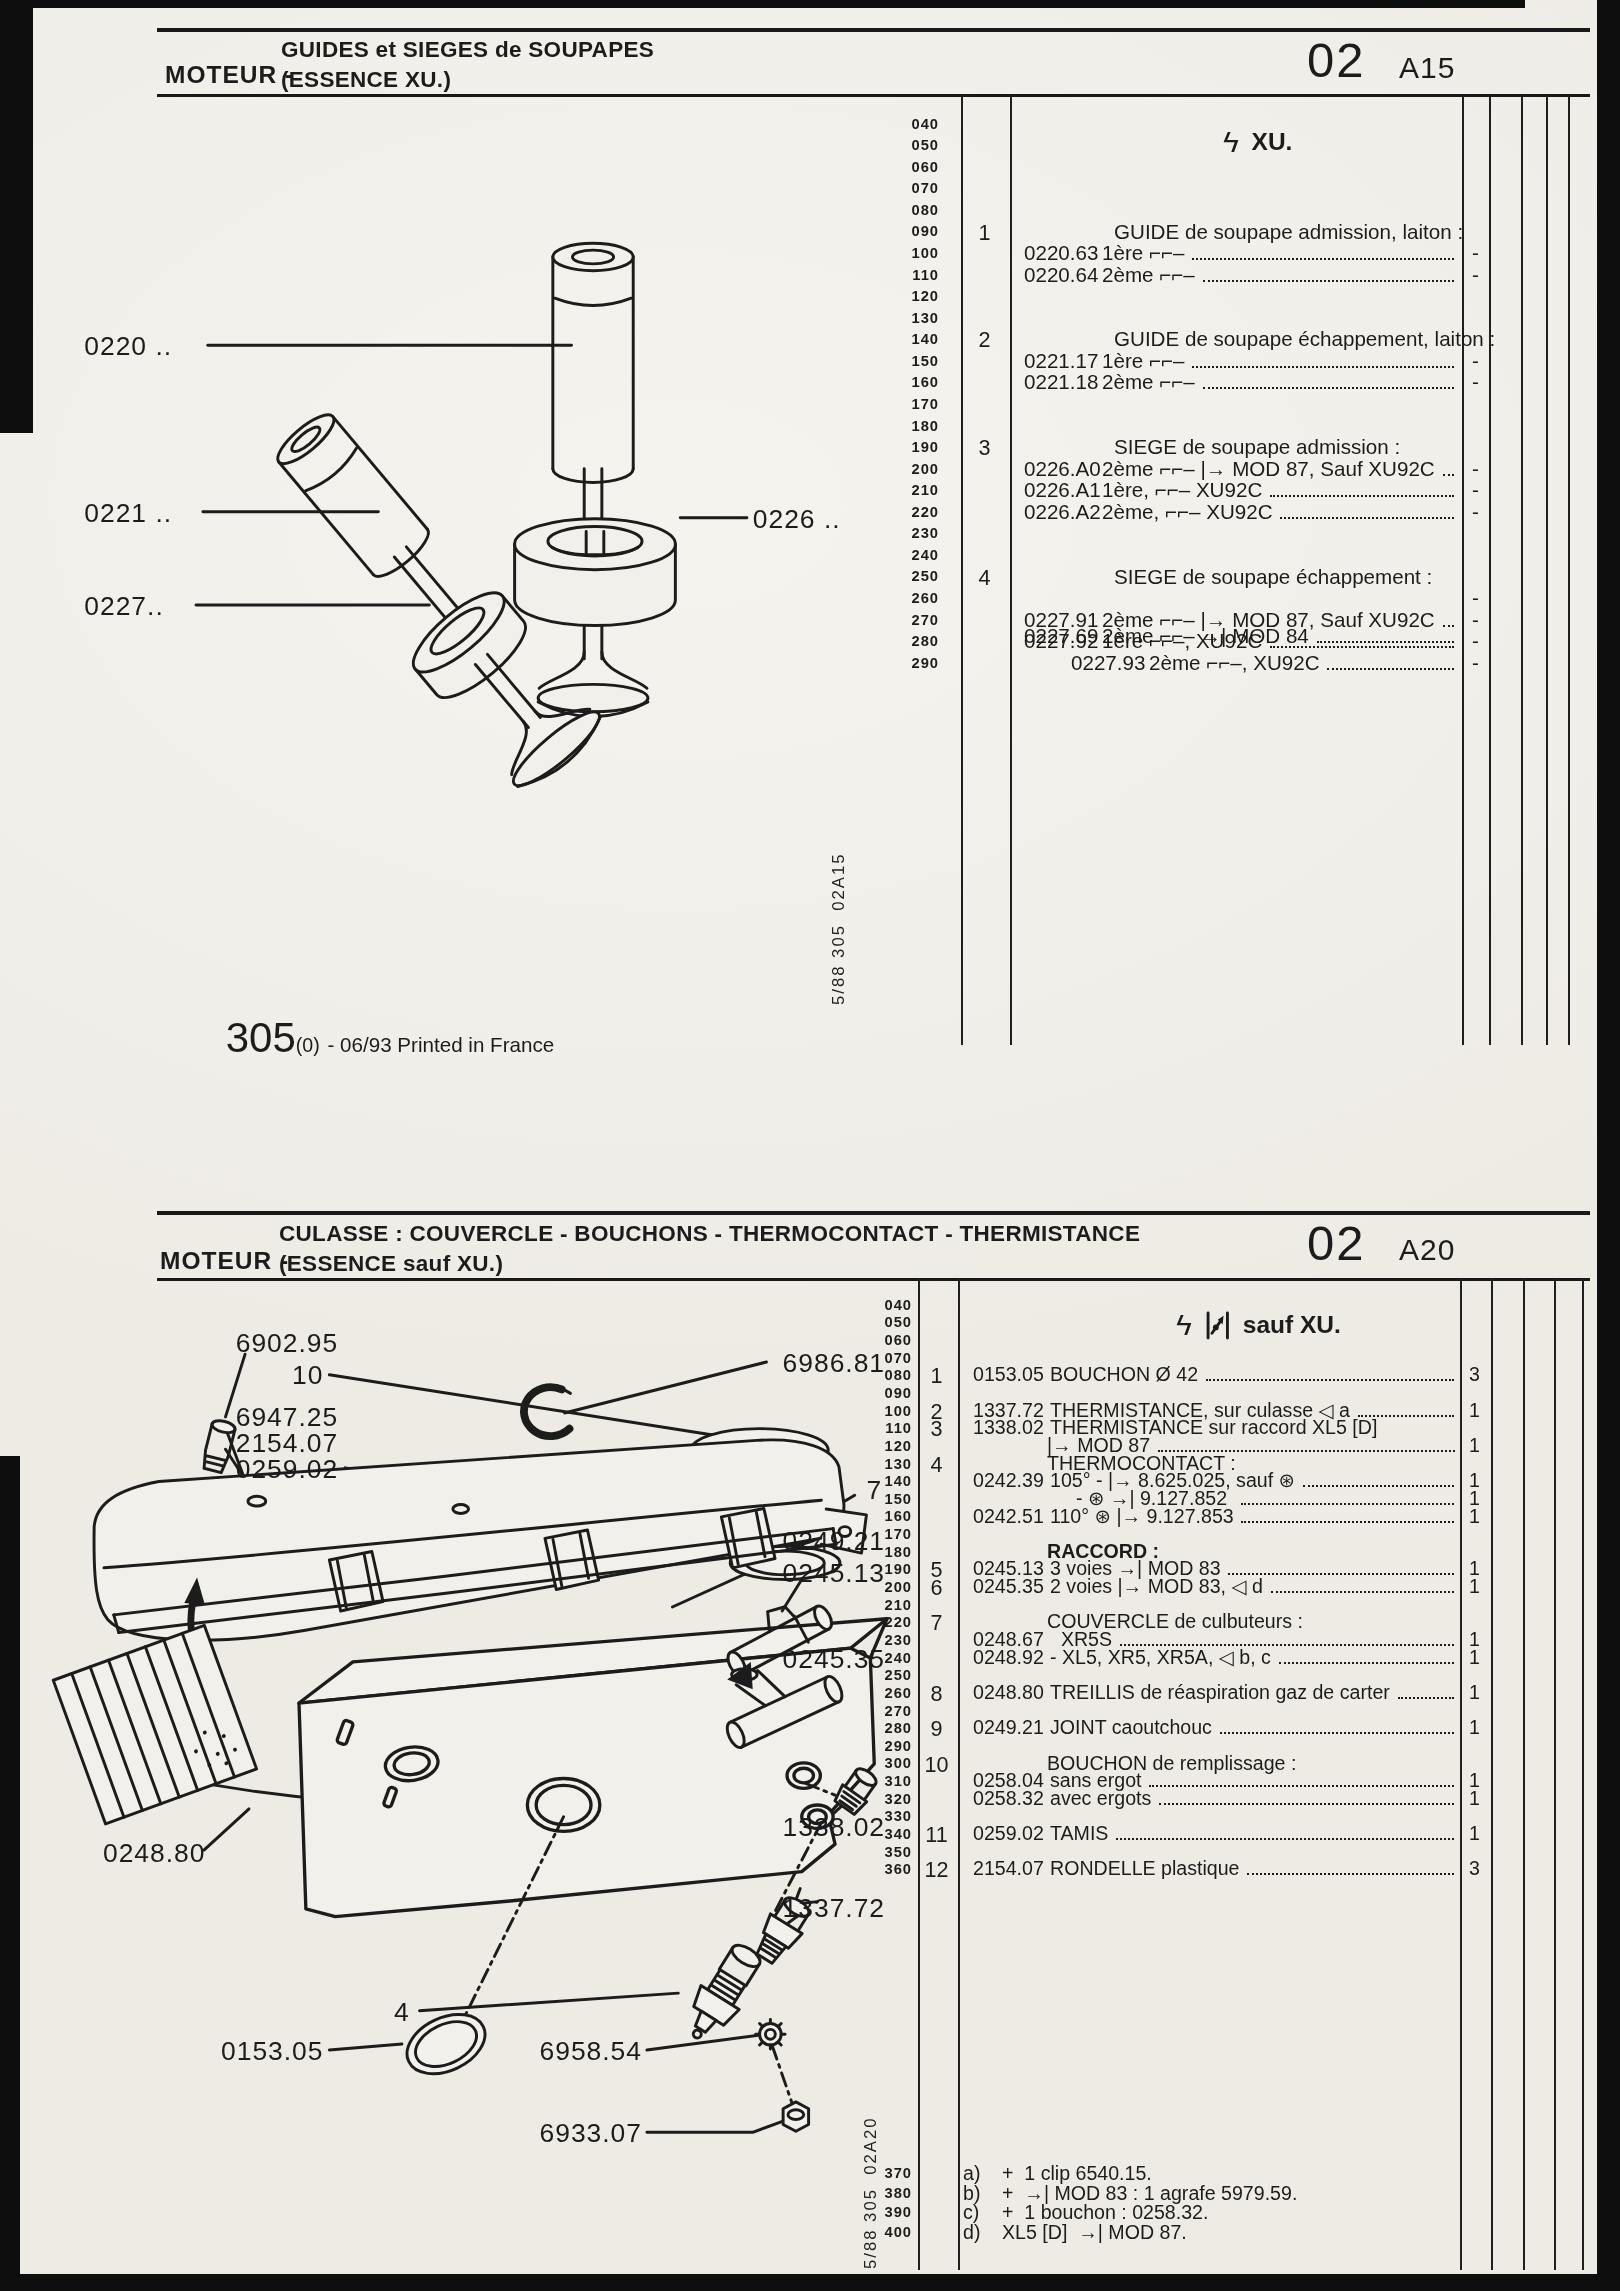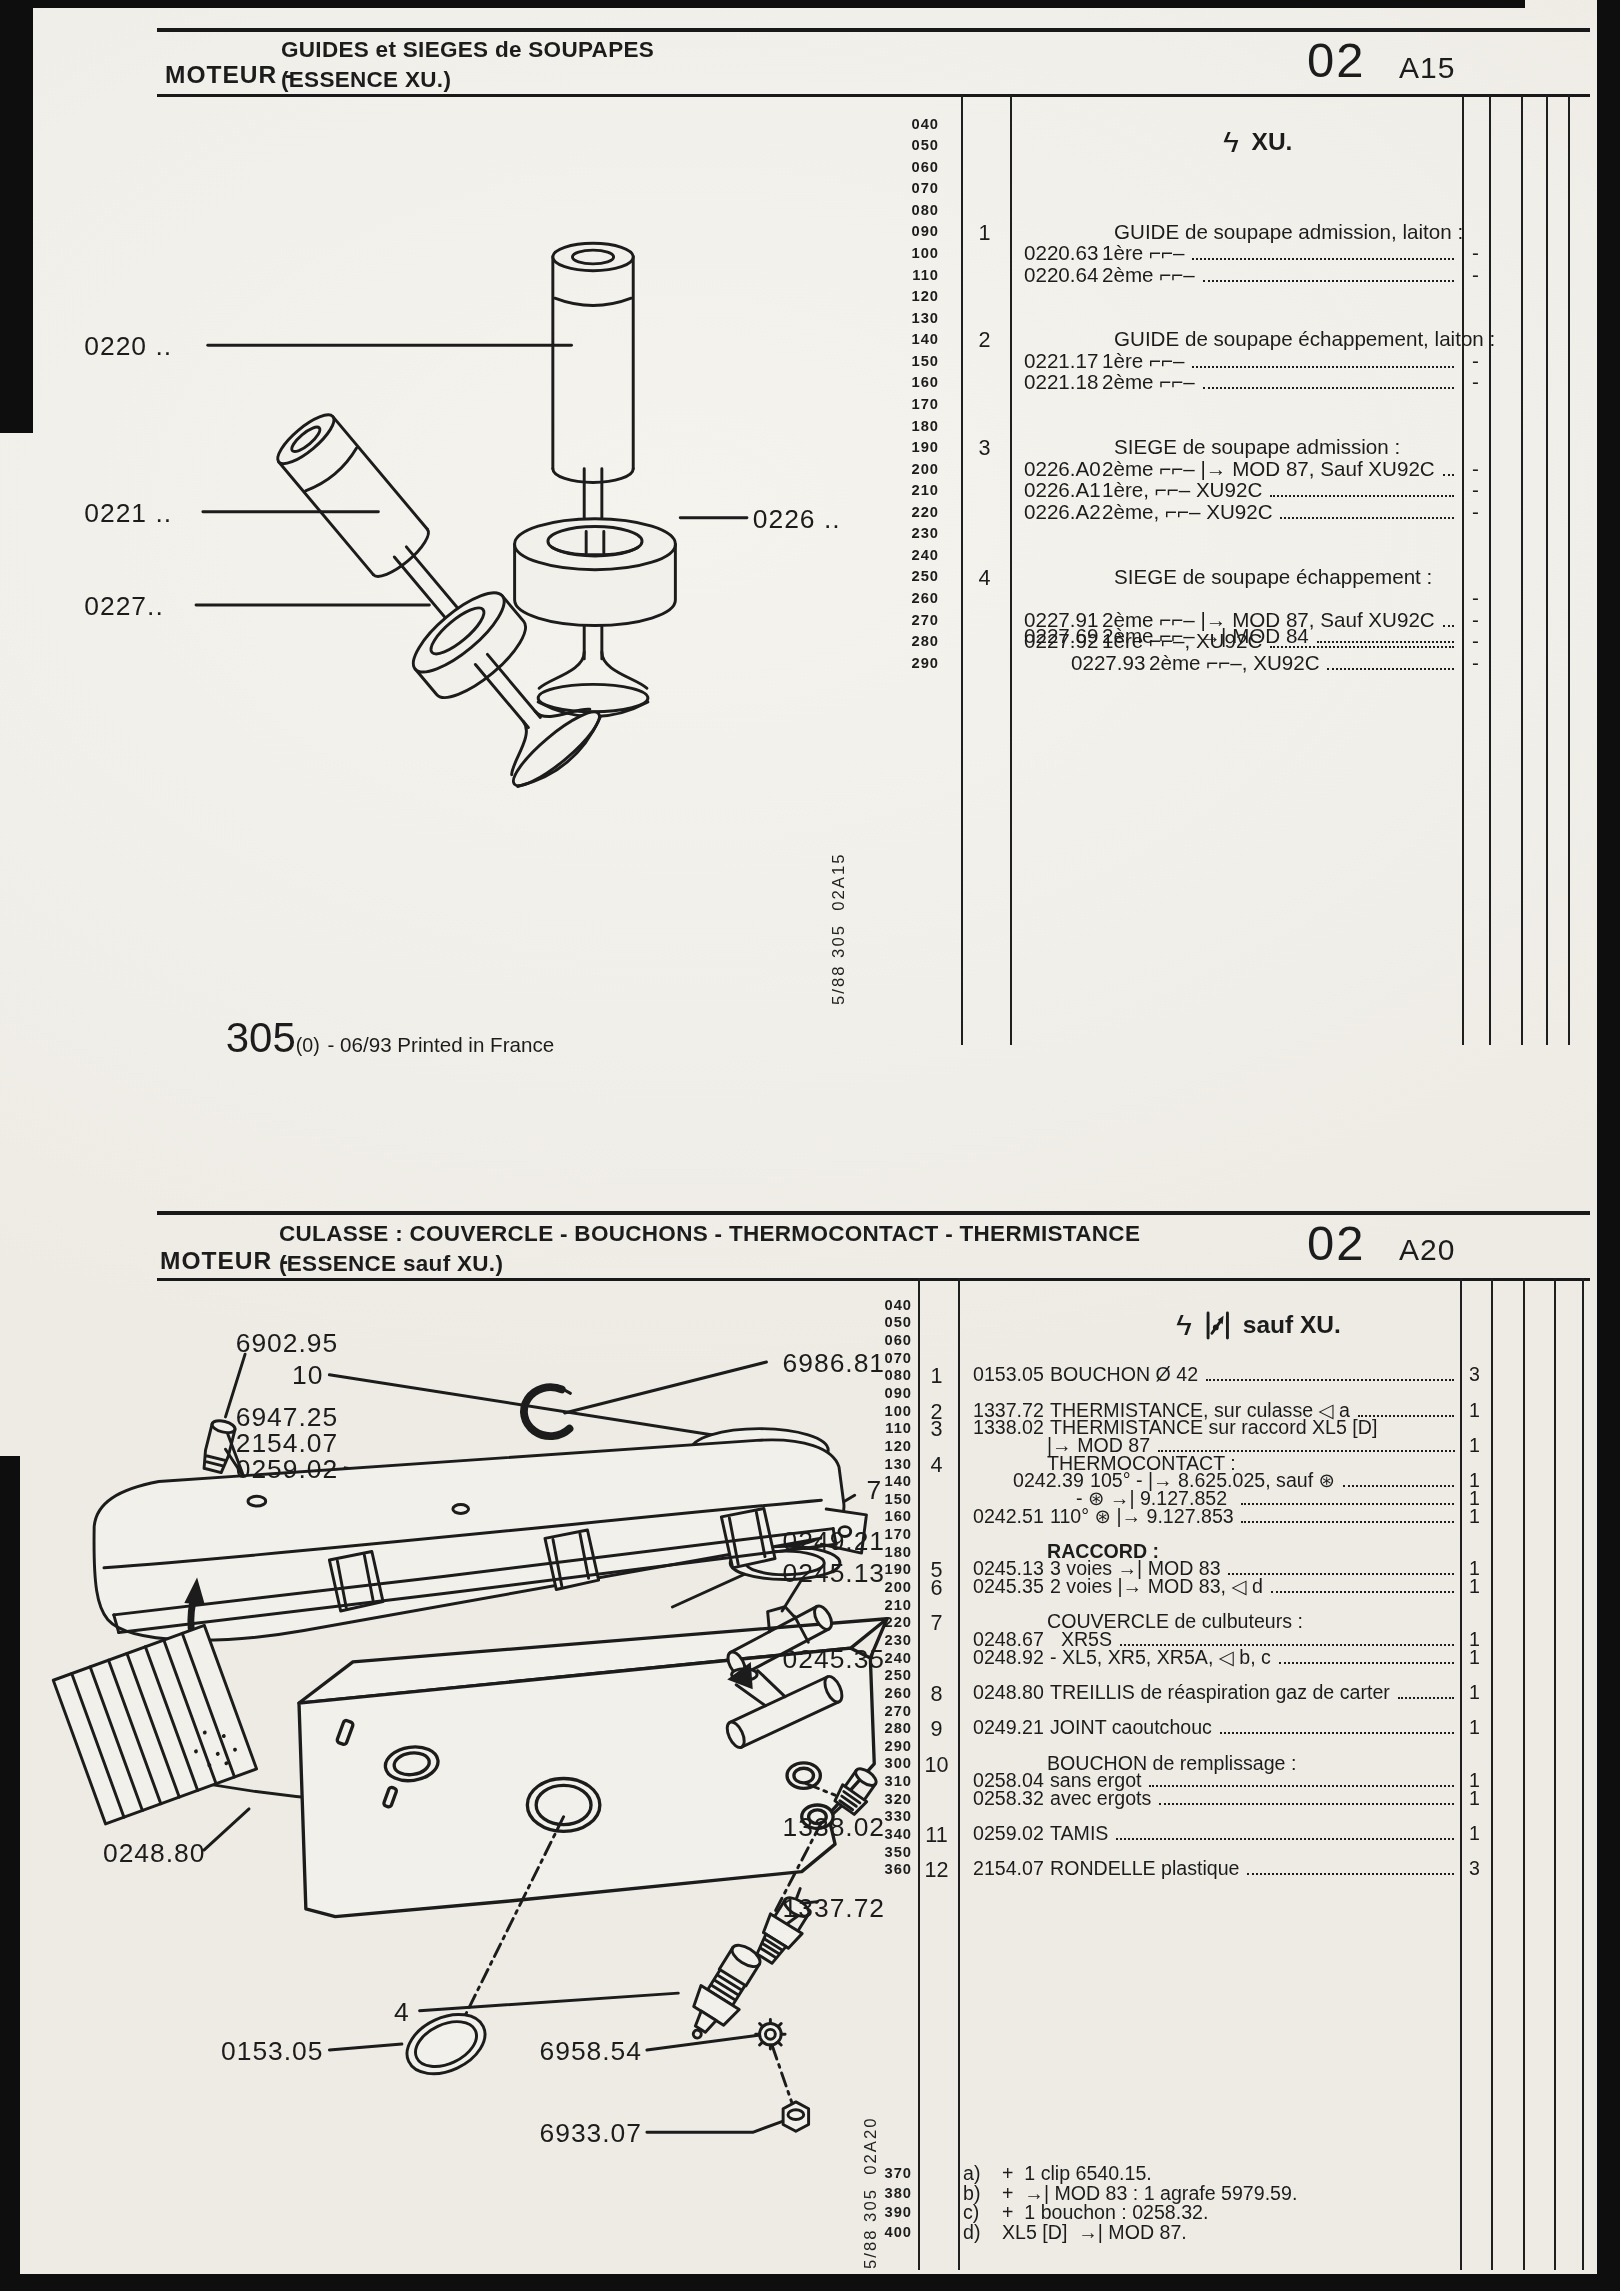--- a/index.html
+++ b/index.html
@@ -480,21 +480,21 @@
         <div class="qty" style="left: 1460px; top: 1363px;">3</div>
         <div class="inum" style="left: 917px; top: 1399px;">2</div>
         <div class="prow" style="left: 973px; top: 1399px; width: 483px;"><span class="pcode" style="width: 77px;">1337.72</span><span class="pdesc">THERMISTANCE, sur culasse ◁ a</span><span class="lead"></span></div>
         <div class="qty" style="left: 1460px; top: 1399px;">1</div>
         <div class="inum" style="left: 917px; top: 1416px;">3</div>
         <div class="prow" style="left: 973px; top: 1416px; width: 483px;"><span class="pcode" style="width: 77px;">1338.02</span><span class="pdesc">THERMISTANCE sur raccord XL5 [D]</span></div>
         <div class="prow" style="left: 1047px; top: 1434px; width: 410px;"><span class="pdesc">|→ MOD 87</span><span class="lead"></span></div>
         <div class="qty" style="left: 1460px; top: 1434px;">1</div>
         <div class="inum" style="left: 917px; top: 1452px;">4</div>
         <div class="phead" style="left: 1047px; top: 1452px;">THERMOCONTACT :</div>
-        <div class="prow" style="left: 973px; top: 1469px; width: 483px;"><span class="pcode" style="width: 77px; margin-left: 40px;">0242.39</span><span class="pdesc">105° - |→ 8.625.025, sauf ⊛</span><span class="lead"></span></div>
+        <div class="prow" style="left: 973px; top: 1469px; width: 483px;"><span class="pcode" style="width: 77px;">0242.39</span><span class="pdesc">105° - |→ 8.625.025, sauf ⊛</span><span class="lead"></span></div>
         <div class="qty" style="left: 1460px; top: 1469px;">1</div>
         <div class="prow" style="left: 1076px; top: 1487px; width: 380px; gap: 6px;"><span class="pdesc">- ⊛ →| 9.127.852</span><span class="lead"></span></div>
         <div class="qty" style="left: 1460px; top: 1487px;">1</div>
         <div class="prow" style="left: 973px; top: 1505px; width: 483px;"><span class="pcode" style="width: 77px;">0242.51</span><span class="pdesc">110° ⊛ |→ 9.127.853</span><span class="lead"></span></div>
         <div class="qty" style="left: 1460px; top: 1505px;">1</div>
         <div class="phead" style="left: 1047px; top: 1540px; font-weight: bold;">RACCORD :</div>
         <div class="inum" style="left: 917px; top: 1557px;">5</div>
         <div class="prow" style="left: 973px; top: 1557px; width: 483px;"><span class="pcode" style="width: 77px;">0245.13</span><span class="pdesc">3 voies →| MOD 83</span><span class="lead"></span></div>
         <div class="qty" style="left: 1460px; top: 1557px;">1</div>
         <div class="inum" style="left: 917px; top: 1575px;">6</div>

